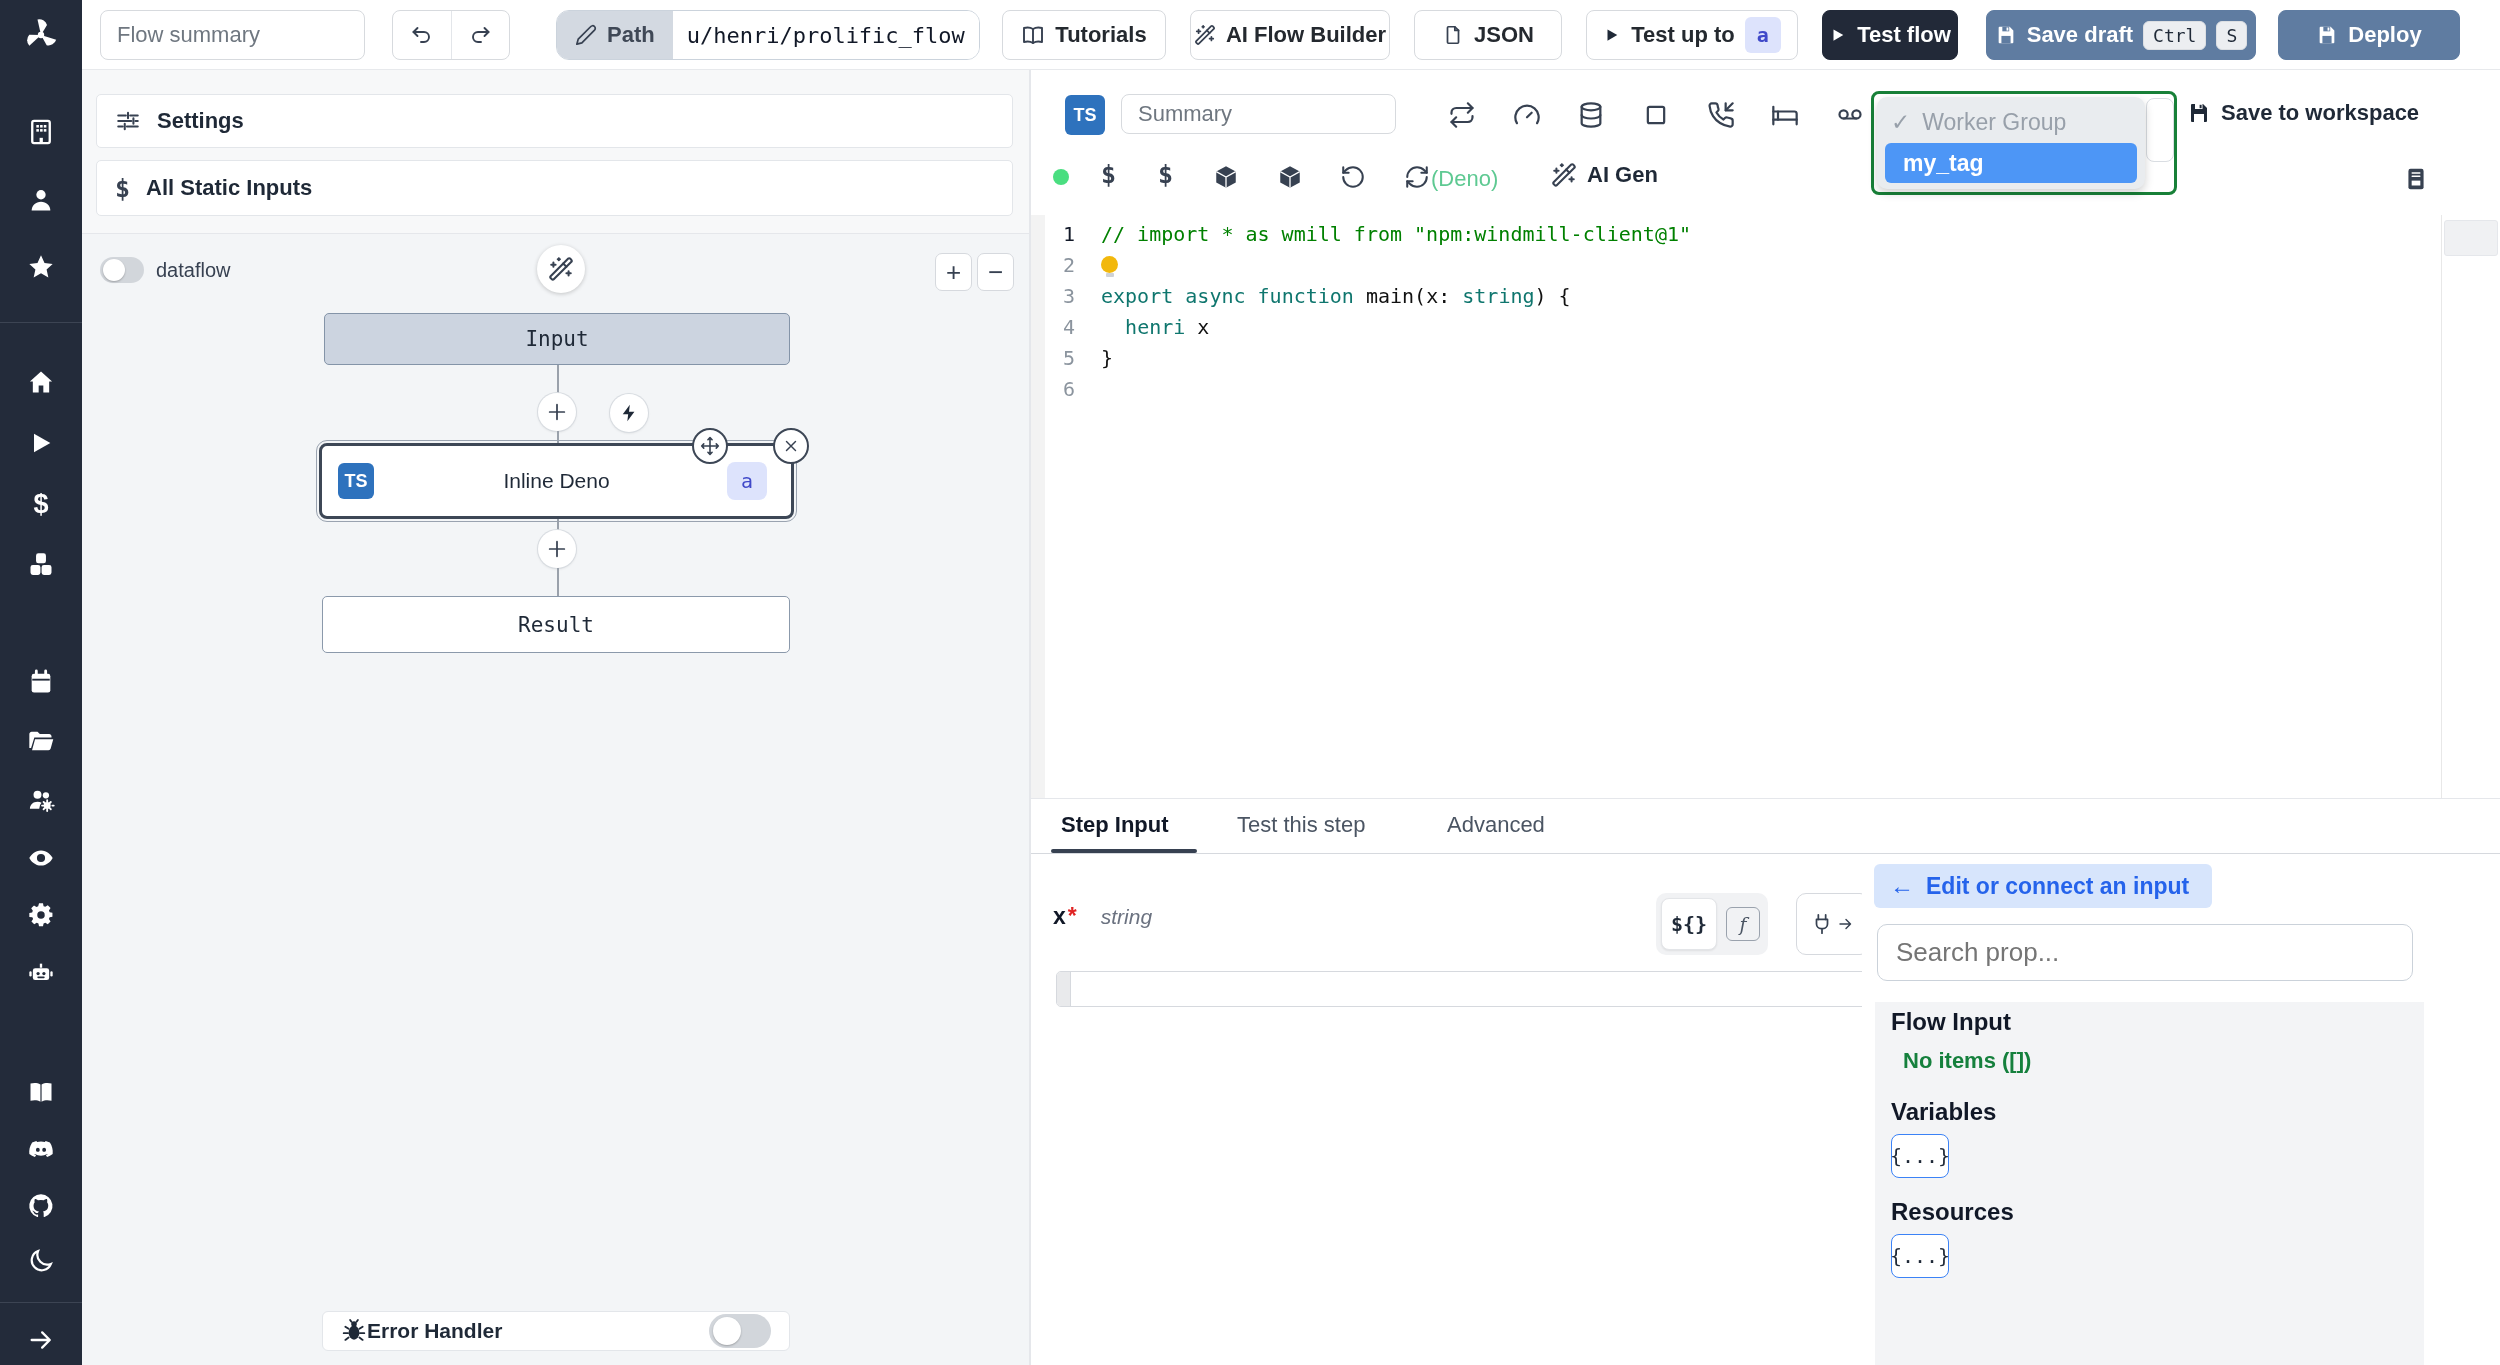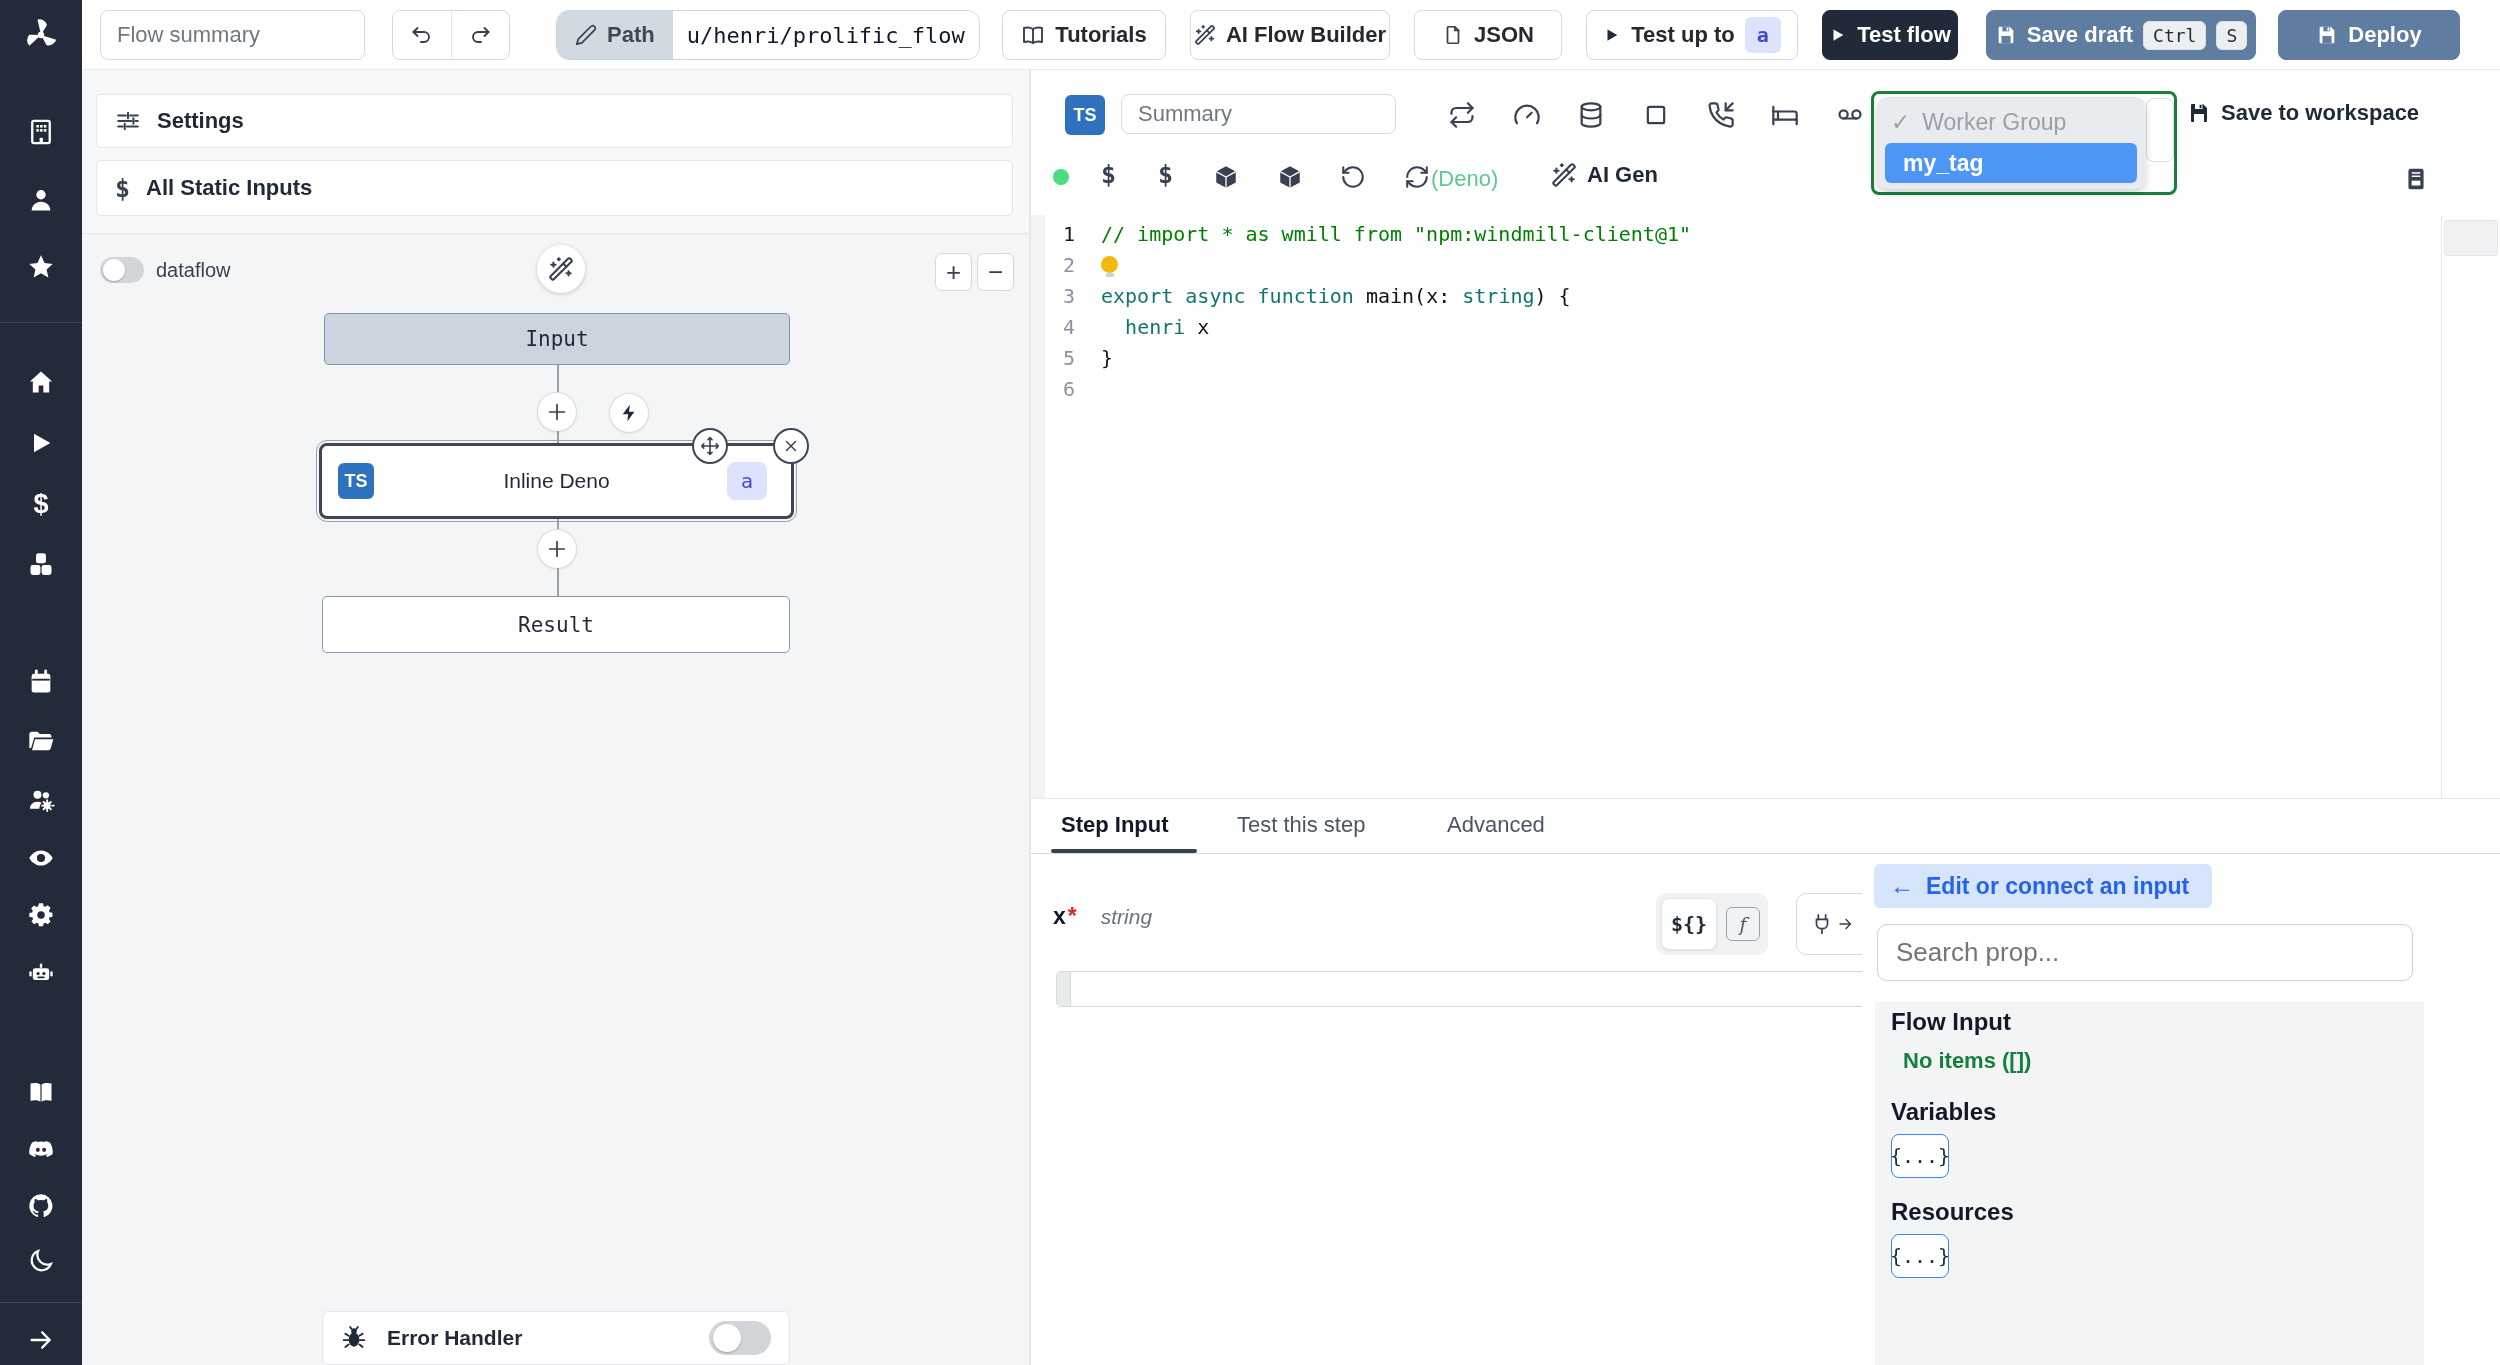--- a/index.html
+++ b/index.html
@@ -367,21 +367,21 @@
     <div class="pcirc" style="left:456px;top:296px;">
       <svg viewBox="0 0 24 24" width="22" height="22" class="ic" stroke-width="2.6" stroke="#2a3342">
           <path d="M12 4v16M4 12h16"></path>
         </svg>
     </div>
     <div class="vline" style="top:334px;height:28px;"></div>
     <div class="node" style="left:240px;top:362px;width:468px;height:57px;">
       <span>Result</span>
     </div>
 
-    <div class="ab flex" style="left:240px;top:1077px;width:468px;height:54px;background:#fff;border:1px solid #e3e6ea;border-radius:6px;padding:0 18px;gap:20px;cursor:pointer;">
+    <div class="ab flex" style="left:240px;top:1077px;width:468px;height:40px;background:#fff;border:1px solid #e3e6ea;border-radius:6px;padding:0 18px;gap:0;cursor:pointer;">
       <svg viewBox="0 0 24 24" width="26" height="26">
           <ellipse cx="12" cy="13.5" rx="5" ry="6.5" fill="#1f2937"></ellipse>
           <circle cx="12" cy="5.5" r="2.6" fill="#1f2937"></circle>
           <g stroke="#1f2937" stroke-width="1.7" stroke-linecap="round">
             <path d="M7 10 4 8M17 10l3-2M6.5 14H2.5M21.5 14h-4M7 18l-3 2.2M17 18l3 2.2M9.6 3.5 8.4 1.8M14.4 3.5l1.2-1.7"></path>
           </g>
         </svg>
       <span style="font-size:21px;font-weight:700;color:#1f2937;">Error Handler</span>
       <div class="toggle" style="width:62px;height:34px;margin-left:auto;">
         <div class="knob" style="left:4px;top:3px;width:28px;height:28px;"></div>

